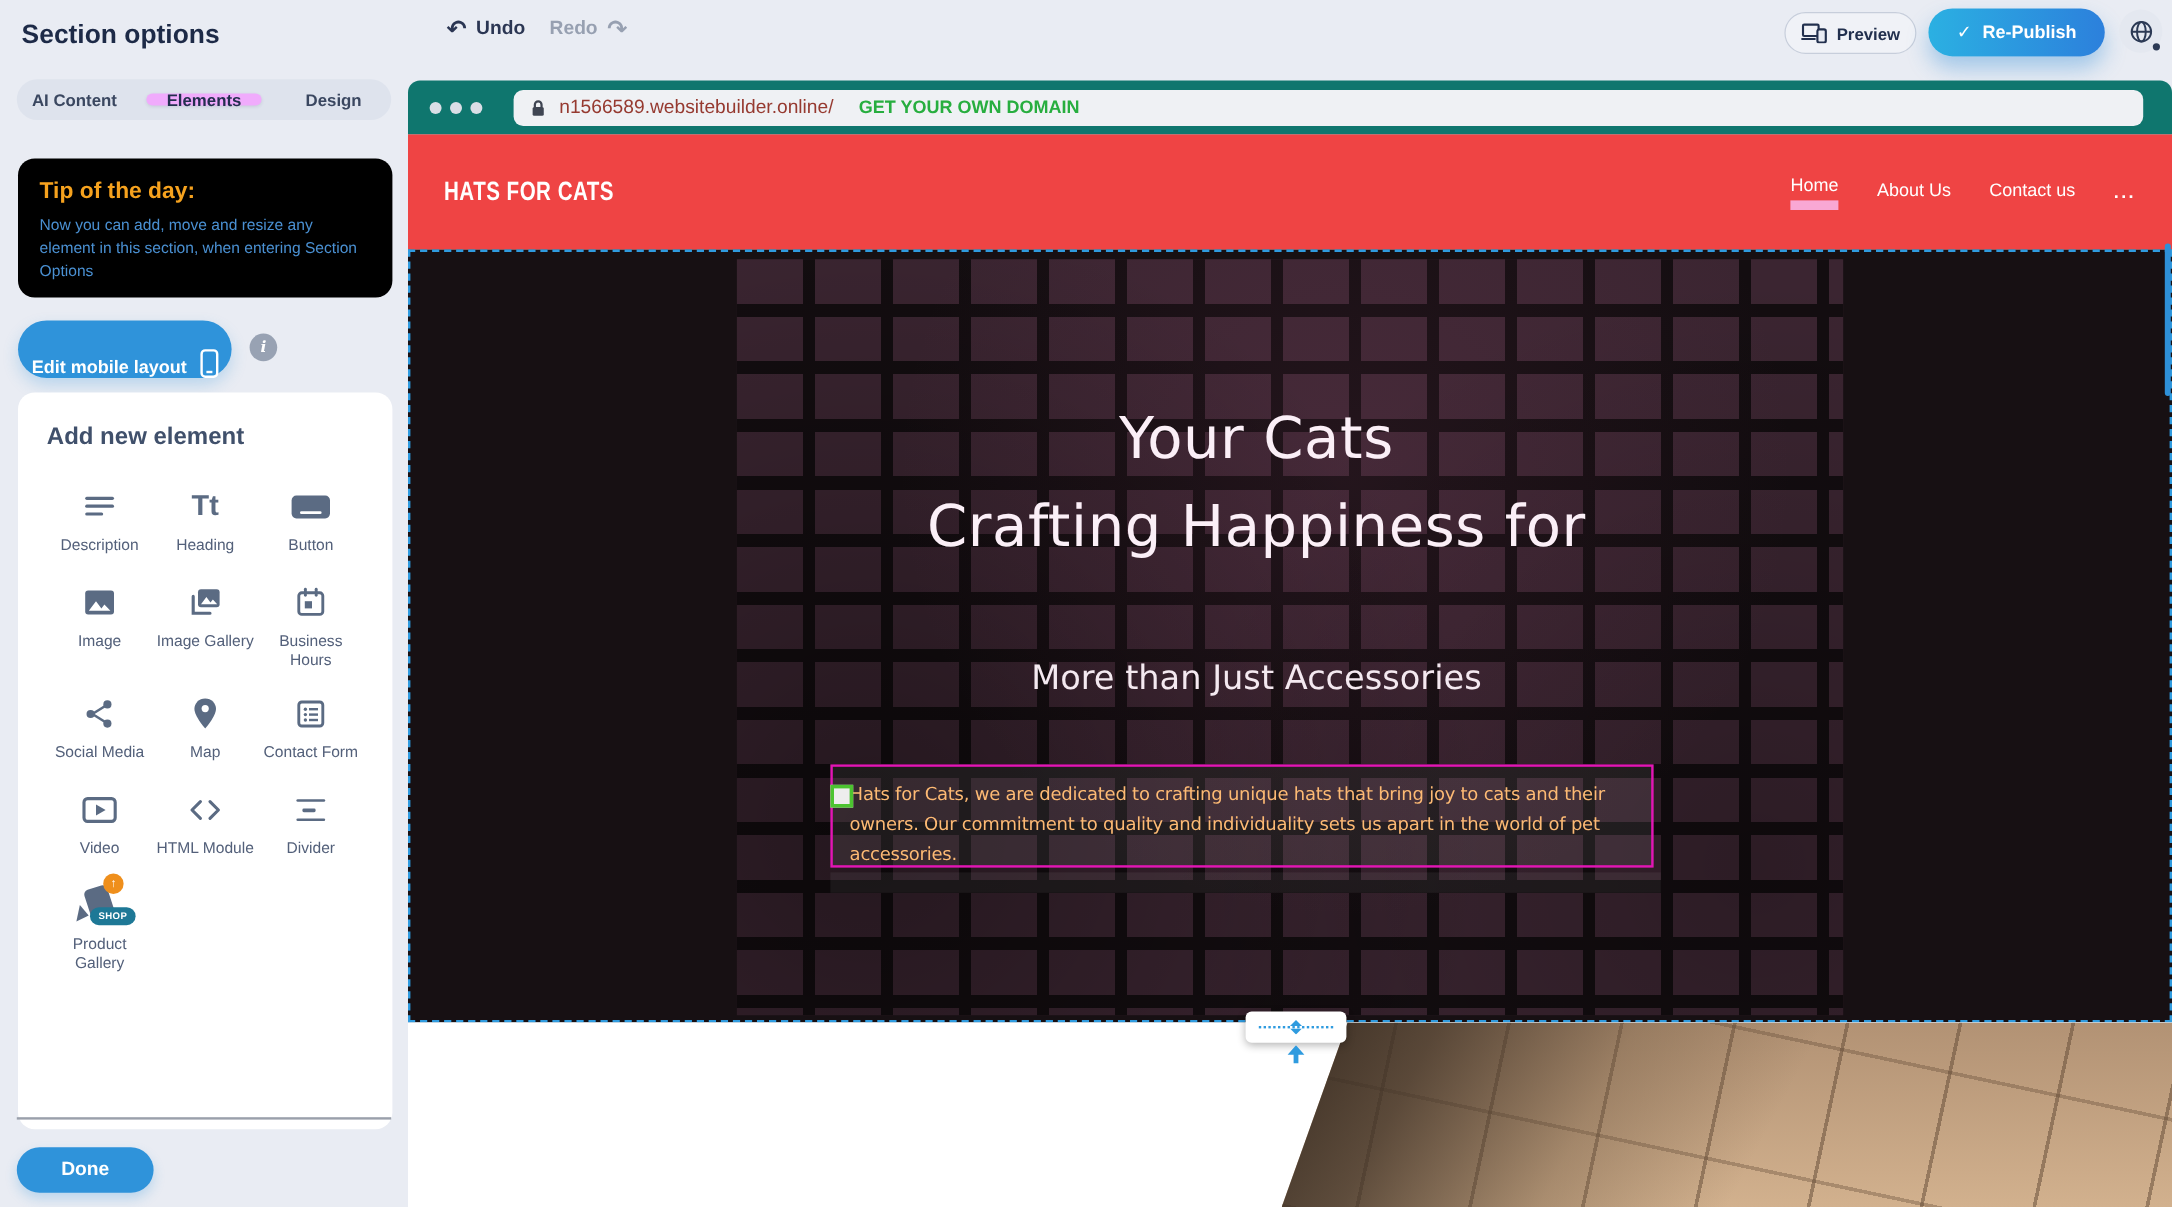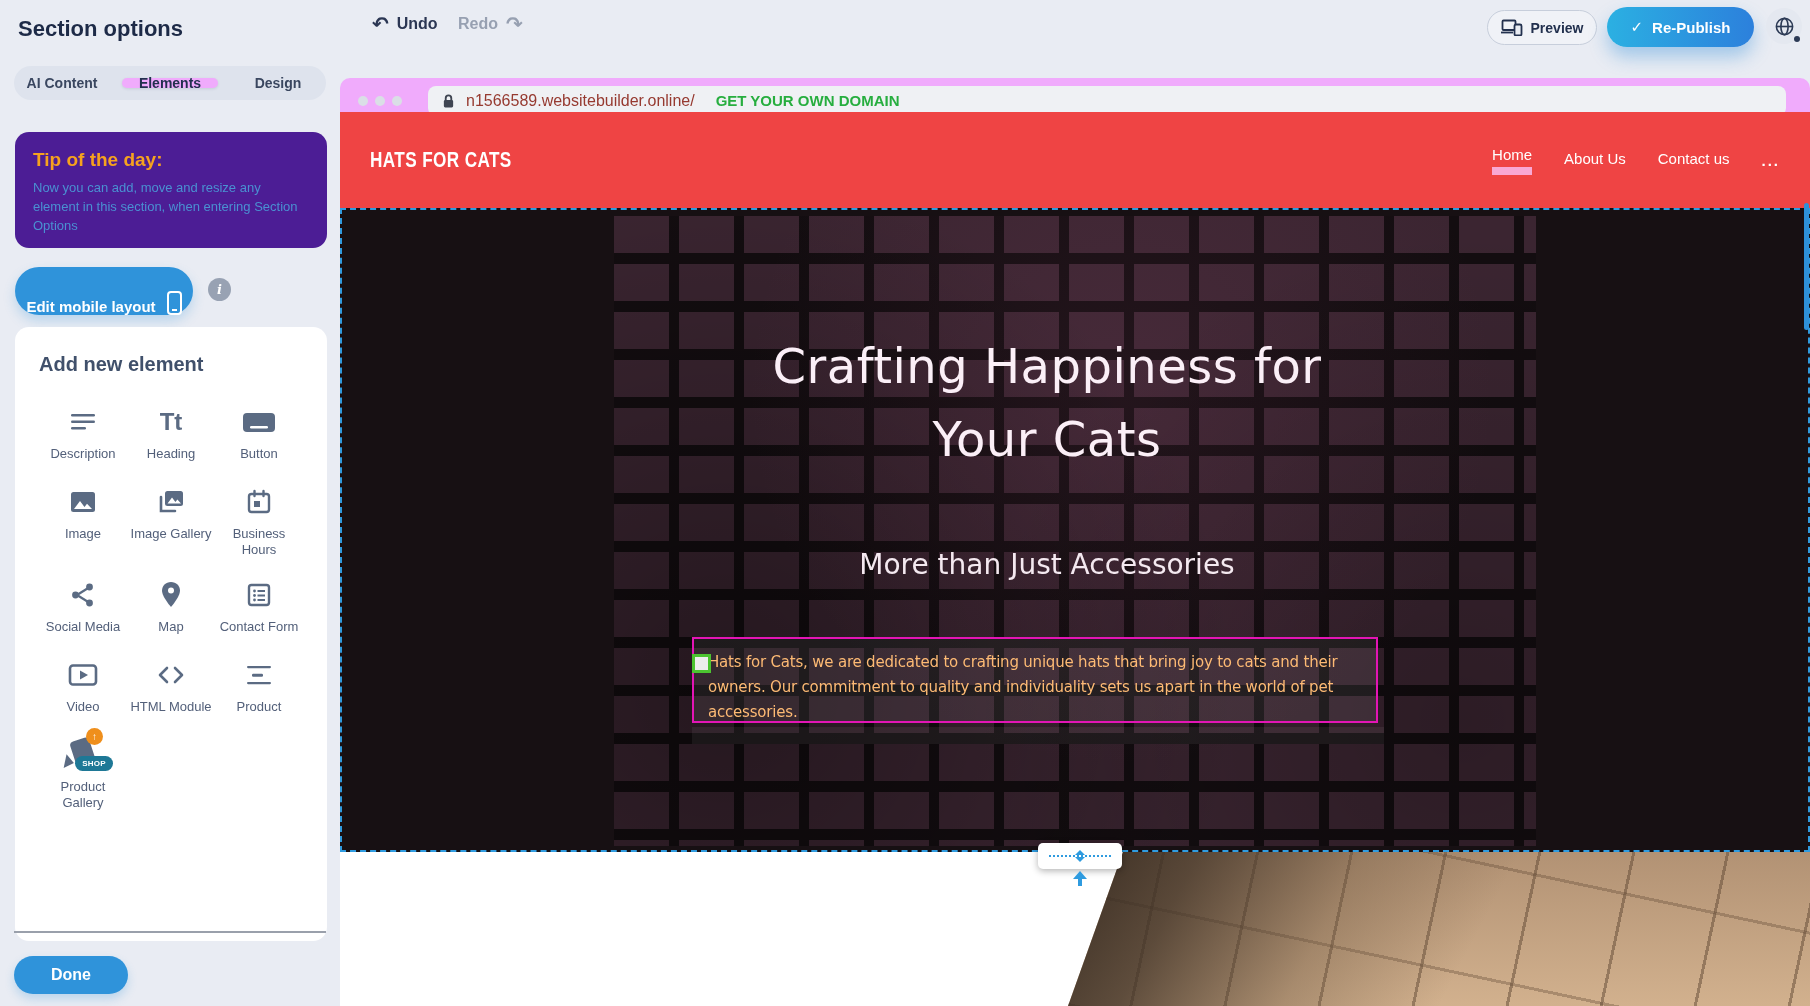--- a/index.html
+++ b/index.html
@@ -8,21 +8,21 @@
          font-family:"Liberation Sans",sans-serif;overflow:hidden;}
 
   
   .sidebar{position:absolute;left:0;top:0;width:340px;height:1006px;}
   .panel-title{position:absolute;left:18px;top:16px;font-size:22px;font-weight:700;color:#1d2a47;}
   .tabs{position:absolute;left:14px;top:66px;width:312px;height:34px;background:#dee3ed;
         border-radius:17px;display:flex;align-items:stretch;}
   .tab{flex:1;display:flex;align-items:center;justify-content:center;font-size:14px;
        font-weight:700;color:#3a4760;border-radius:16px;cursor:pointer;}
   .tab.active{background:#f0abfc;margin:12px;box-shadow:0 1px 3px rgba(30,45,80,.12);color:#22304e;}
-  .tip-card{position:absolute;left:15px;top:132px;width:312px;height:116px;background:#4c1d95;
+  .tip-card{position:absolute;left:15px;top:132px;width:312px;height:116px;background:#000000;
             border-radius:14px;padding:17px 18px;}
   .tip-title{font-size:19px;font-weight:700;color:#f6a21e;}
   .tip-body{margin-top:8px;font-size:13px;line-height:1.45;color:#4a90d2;}
   .edit-btn{position:absolute;left:15px;top:267px;width:178px;height:48px;border-radius:24px;
             background:#2f93da;display:flex;align-items:flex-end;justify-content:center;gap:11px;
             color:#fff;font-size:15px;font-weight:700;box-shadow:0 6px 12px rgba(47,147,218,.25);cursor:pointer;}
   .phone-icon{width:15px;height:24px;border:2px solid #fff;border-radius:4px;position:relative;}
   .phone-icon::after{content:"";position:absolute;left:3px;right:3px;bottom:2px;height:2px;background:#fff;}
   .info-btn{position:absolute;left:208px;top:278px;width:23px;height:23px;border-radius:50%;
             background:#98a2b3;color:#fff;display:flex;align-items:center;justify-content:center;
@@ -63,22 +63,22 @@
                justify-content:center;gap:9px;color:#fff;font-size:15px;font-weight:700;
                box-shadow:0 10px 18px rgba(45,140,215,.38);cursor:pointer;}
   .republish-btn .glyph{font-family:"DejaVu Sans",sans-serif;font-size:15px;font-weight:700;}
   .globe-btn{position:absolute;left:1766px;top:8px;width:36px;height:36px;border-radius:50%;
              background:#e4e8f0;display:flex;align-items:center;justify-content:center;cursor:pointer;}
   .globe-btn::after{content:"";position:absolute;right:2px;bottom:2px;width:6px;height:6px;
              border-radius:50%;background:#2c3a55;}
 
   
   .browser{position:absolute;left:340px;top:67px;width:1470px;height:939px;}
-  .chrome{position:absolute;left:0;top:0;width:100%;height:45px;background:#f0abfc;
-          border-radius:10px 10px 0 0;display:flex;align-items:center;padding:0 24px 0 18px;margin-top:11px;}
+  .chrome{position:absolute;left:0;top:0;width:100%;height:45px;background:#0f766e;
+          border-radius:10px 10px 0 0;display:flex;align-items:center;padding:0 24px 0 18px;}
   .dots{display:flex;gap:7px;}
   .dot{width:10px;height:10px;border-radius:50%;background:#dadee6;}
   .address{margin-left:26px;flex:1;height:30px;background:#eff1f4;border-radius:8px;
            display:flex;align-items:center;padding:0 14px;gap:11px;}
   .url-text{font-size:16px;color:#963a30;}
   .domain-cta{font-size:15px;font-weight:700;color:#27ae3f;margin-left:10px;cursor:pointer;}
 
   .site-header{position:absolute;left:0;top:45px;width:100%;height:96px;background:#ef4444;
                display:flex;align-items:center;padding:0 30px;}
   .logo{color:#fff;font-size:22px;font-weight:800;letter-spacing:.5px;transform:scaleX(.78);
@@ -282,21 +282,21 @@
         </div>
 
         <div class="el-cell">
           <span class="el-ic">
             <svg width="28" height="24" viewBox="0 0 28 24">
                 <rect x="2" y="3" width="24" height="2.2" rx="1.1" fill="currentColor"></rect>
                 <rect x="7" y="10.8" width="11" height="3" rx="1.2" fill="currentColor"></rect>
                 <rect x="2" y="19" width="24" height="2.2" rx="1.1" fill="currentColor"></rect>
               </svg>
           </span>
-          <span class="el-lb">Product</span>
+          <span class="el-lb">Divider</span>
         </div>
 
         <div class="el-cell">
           <span class="el-ic">
             <span class="pg-icon">
               <span class="pg-phone"></span>
               <span class="pg-tri"></span>
               <span class="pg-badge">↑</span>
               <span class="pg-shop">SHOP</span>
             </span>
@@ -368,22 +368,22 @@
         <span class="nav-item active">Home</span>
         <span class="nav-item">About Us</span>
         <span class="nav-item">Contact us</span>
         <span class="nav-more">...</span>
       </div>
     </div>
 
     <div class="hero">
       <div class="tiles"></div>
       <div class="hero-title">
+        <div>Your Cats</div>
         <div>Crafting Happiness for</div>
-        <div>Your Cats</div>
       </div>
       <div class="hero-sub">More than Just Accessories</div>
       <div class="para-box">
         <div class="drag-square"></div>
         <div class="para-text">Hats for Cats, we are dedicated to crafting unique hats that bring joy to cats and their owners. Our commitment to quality and individuality sets us apart in the world of pet accessories.</div>
       </div>
       <div class="band"></div>
     </div>
 
     <div class="section-handle">

